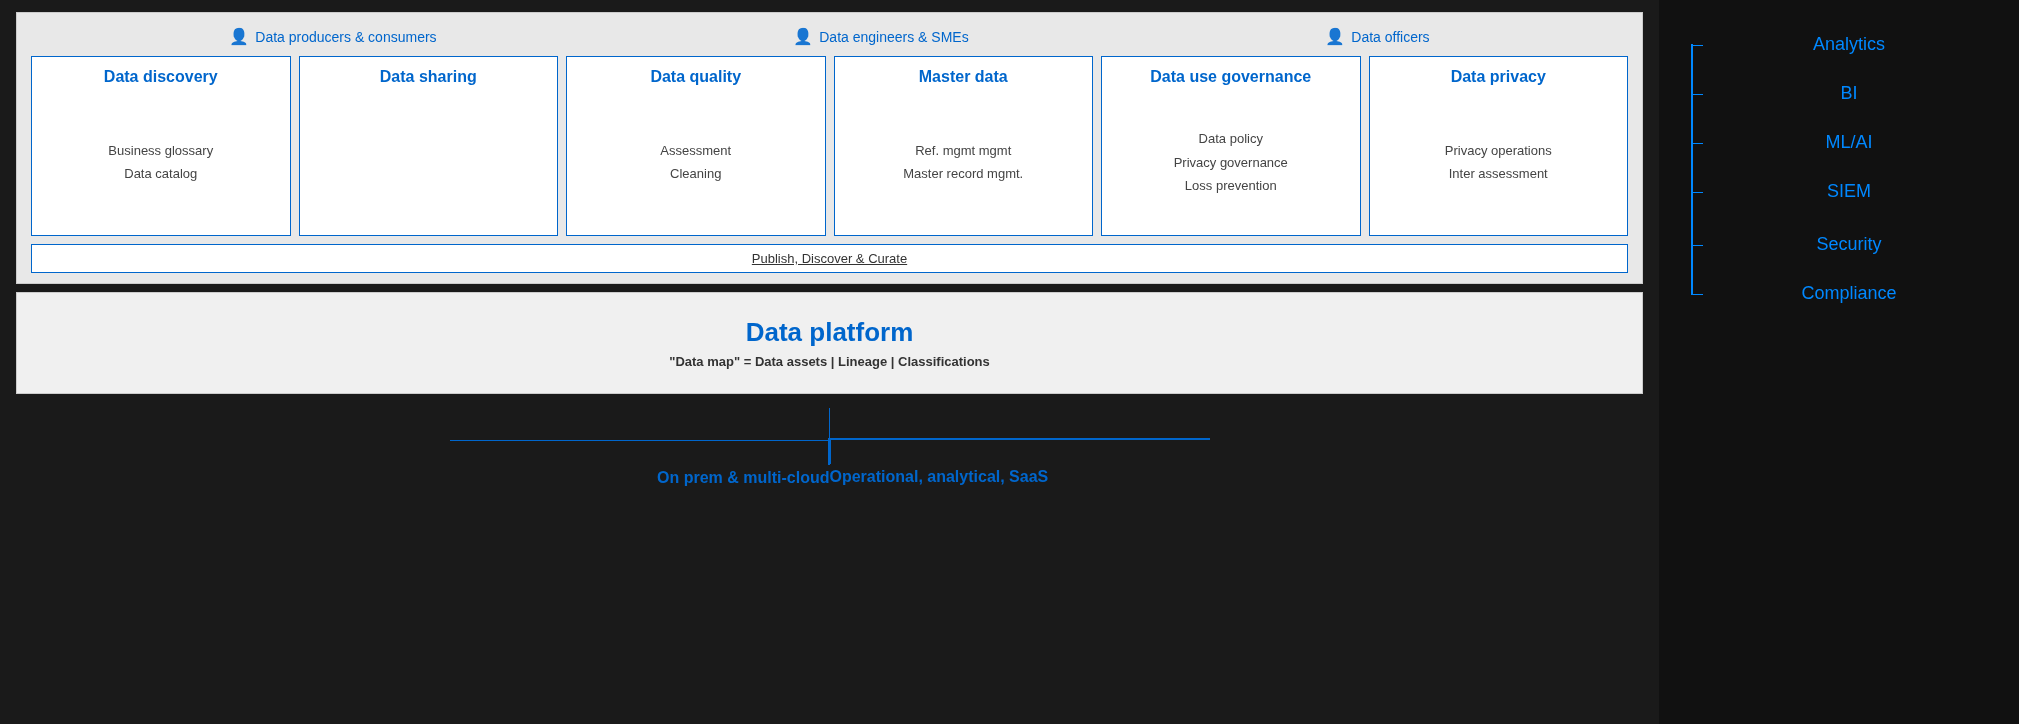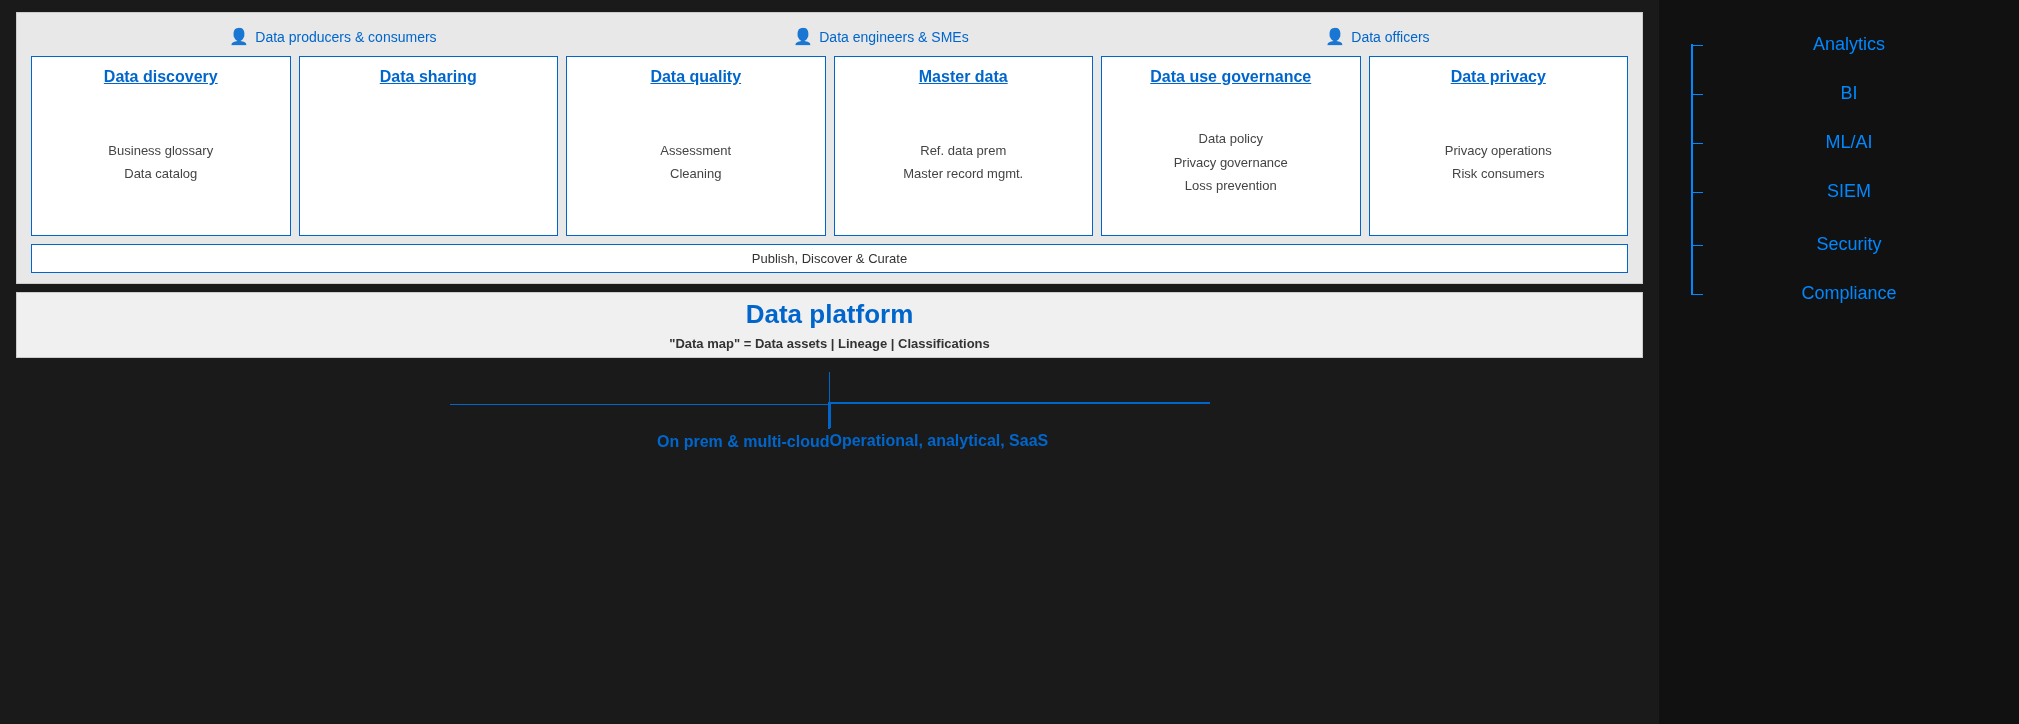--- a/index.html
+++ b/index.html
@@ -66,21 +66,20 @@
       min-height: 180px;
     }
 
     .card-title {
       color: #0066cc;
       font-size: 16px;
       font-weight: 700;
       text-align: center;
       margin-bottom: 12px;
       line-height: 1.3;
-      text-decoration: underline;
     }
 
     .card-items {
       color: #444;
       font-size: 13px;
       text-align: center;
       line-height: 1.8;
       flex: 1;
       display: flex;
       flex-direction: column;
@@ -89,28 +88,29 @@
     }
 
     
     .publish-bar {
       border: 1.5px solid #0066cc;
       background: white;
       text-align: center;
       padding: 6px;
       color: #333;
       font-size: 13px;
+      text-decoration: underline;
     }
 
     
     .middle-section {
       background: #f0f0f0;
       border: 1px solid #ccc;
       margin-top: 8px;
-      padding: 6px 14px;
+      padding: 24px 14px;
       flex-shrink: 0;
     }
 
     .data-platform-title {
       color: #0066cc;
       font-size: 26px;
       font-weight: 600;
       text-align: center;
       margin-bottom: 6px;
     }
@@ -232,39 +232,39 @@
         <div class="card-title">Data quality</div>
         <div class="card-items">
           <span>Assessment</span>
           <span>Cleaning</span>
         </div>
       </div>
 
       <div class="card">
         <div class="card-title">Master data</div>
         <div class="card-items">
-          <span>Ref. data prem</span>
+          <span>Ref. mgmt mgmt</span>
           <span>Master record mgmt.</span>
         </div>
       </div>
 
       <div class="card">
         <div class="card-title">Data use governance</div>
         <div class="card-items">
           <span>Data policy</span>
           <span>Privacy governance</span>
           <span>Loss prevention</span>
         </div>
       </div>
 
       <div class="card">
         <div class="card-title">Data privacy</div>
         <div class="card-items">
           <span>Privacy operations</span>
-          <span>Risk consumers</span>
+          <span>Inter assessment</span>
         </div>
       </div>
 
     </div>
 
     <div class="publish-bar">Publish, Discover &amp; Curate</div>
 
   </div>
 
   <div class="middle-section">

